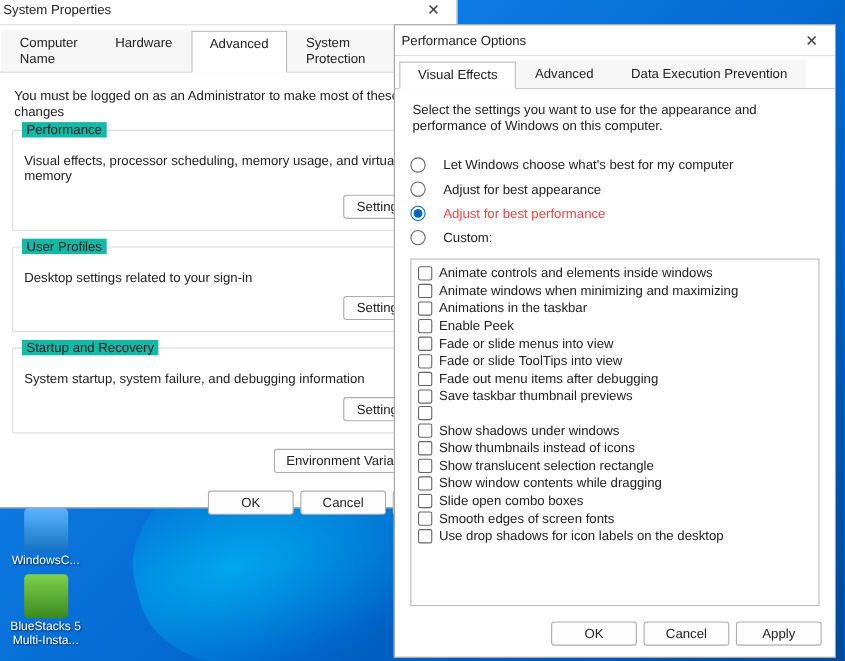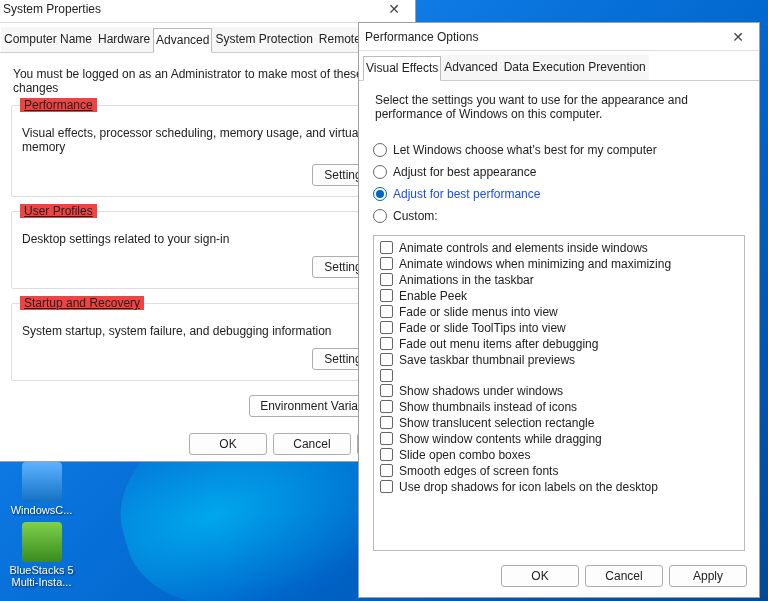--- a/index.html
+++ b/index.html
@@ -77,21 +77,21 @@
     font-size: 14px;
   }
 
   .tabs {
     display: flex;
     border-bottom: 1px solid #ccc;
     padding: 4px 4px 0;
     gap: 0;
   }
   .tab {
-    padding: 4px 2px 5px;
+    padding: 4px 16px 5px;
     border: 1px solid transparent;
     border-bottom: none;
     color: #222;
     font-size: 12px;
     background: #f6f6f6;
   }
   .tab.active {
     background: #fff;
     border: 1px solid #bbb;
     border-bottom: 1px solid #fff;
@@ -107,24 +107,23 @@
   .group {
     border: 1px solid #ddd;
     border-radius: 2px;
     margin: 0 0 14px 0;
     padding: 20px 10px 10px;
     position: relative;
   }
   .group .legend {
     position: absolute;
     top: -8px; left: 8px;
-    background: #ef4444;
+    background: #14b8a6;
     padding: 0 4px;
     font-size: 12px;
-    text-decoration: underline;
   }
   .group .desc { font-size: 12px; color: #222; }
   .group .btnrow { text-align: right; margin-top: 10px; }
 
   .btn {
     min-width: 78px;
     height: 22px;
     background: #fdfdfd;
     border: 1px solid #adadad;
     border-radius: 3px;
@@ -149,53 +148,53 @@
     height: 576px;
     display: flex;
     flex-direction: column;
   }
   .perfopt .inner { flex: 1 1 auto; display: flex; flex-direction: column; padding: 8px 14px; }
 
   .radios { margin: 8px 0; }
   .radio-row {
     display: flex;
     align-items: center;
-    gap: 6px;
+    gap: 16px;
     padding: 4px 0;
     font-size: 12px;
   }
   .radio {
     width: 14px; height: 14px;
     border: 1px solid #666;
     border-radius: 50%;
     display: inline-flex;
     align-items: center;
     justify-content: center;
     flex-shrink: 0;
     background: #fff;
   }
   .radio.sel { border-color: #0067c0; }
   .radio.sel::after {
     content: "";
     width: 8px; height: 8px;
     background: #0067c0;
     border-radius: 50%;
   }
-  .radio-row.sel { color: #1d4ed8; }
+  .radio-row.sel { color: #ef4444; }
 
   .checklist {
     border: 1px solid #bbb;
     flex: 1;
     overflow-y: auto;
     padding: 4px 6px;
     background: #fff;
   }
   .chk-row {
     display: flex;
-    align-items: flex-start;
+    align-items: center;
     gap: 6px;
     padding: 1px 0;
     font-size: 12px;
     color: #222;
   }
   .chk {
     width: 13px; height: 13px;
     border: 1px solid #666;
     border-radius: 2px;
     background: #fff;

